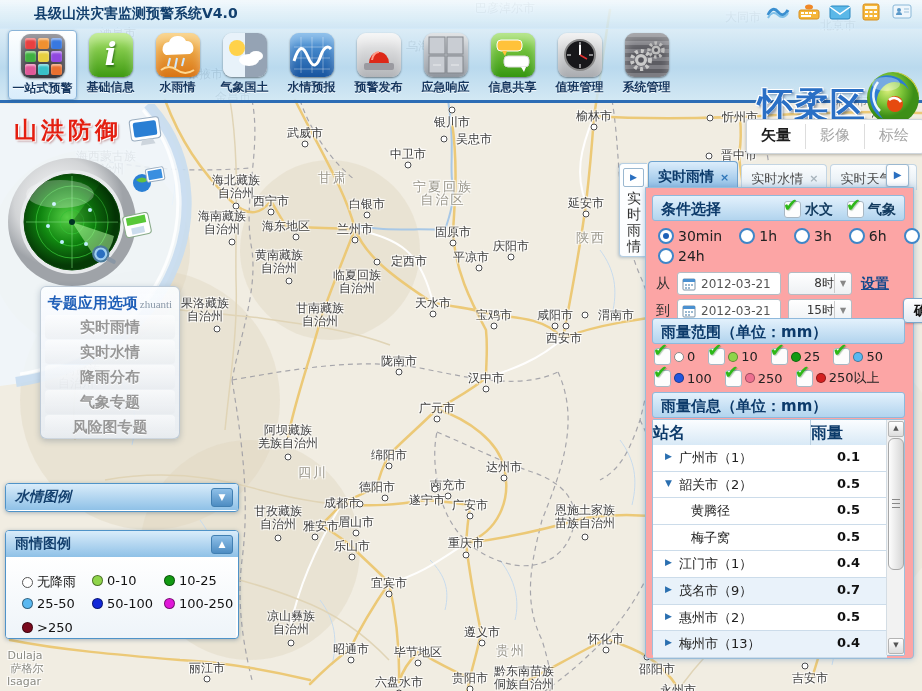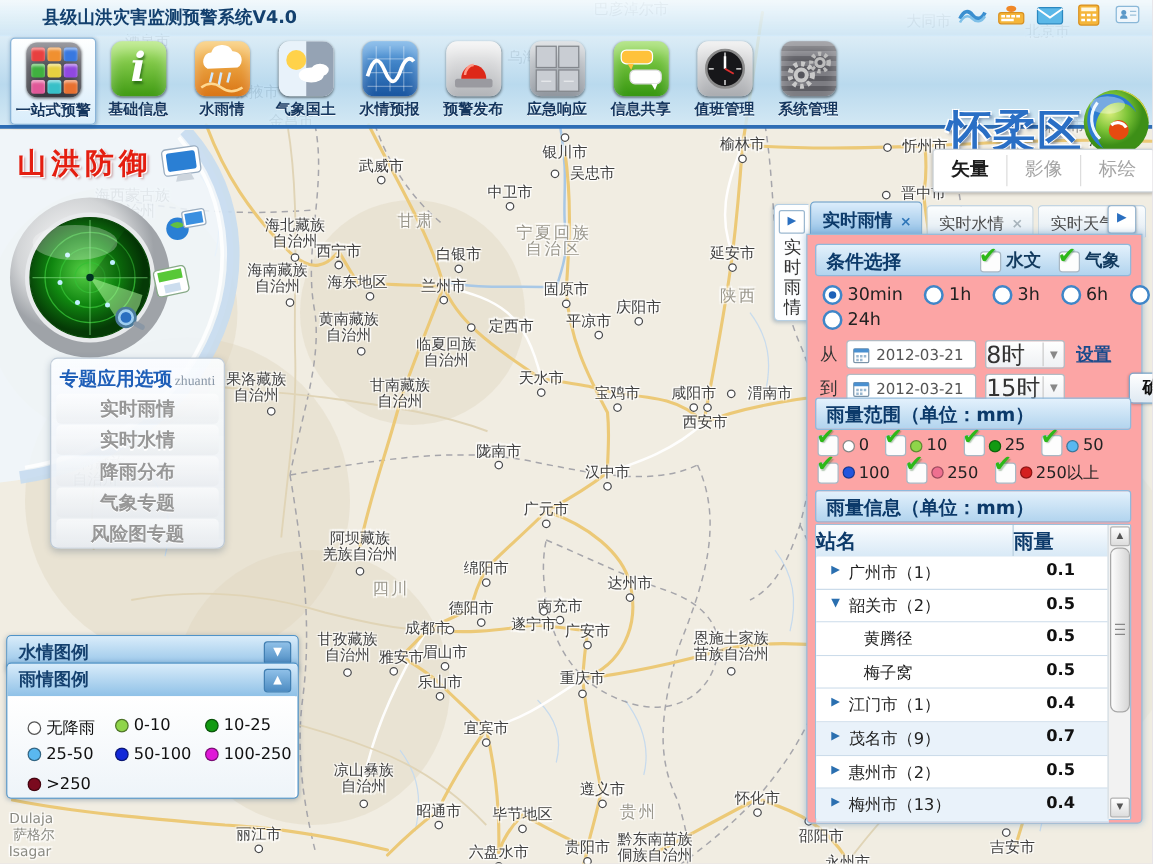--- a/index.html
+++ b/index.html
@@ -79,21 +79,21 @@
     background:linear-gradient(180deg,rgba(255,255,255,.55),rgba(225,228,232,.35));margin-bottom:1px;}
 
   
   .lg-panel{position:absolute;left:5px;width:232px;border:1px solid #4f93c8;border-radius:4px;
     box-shadow:0 1px 4px rgba(30,70,110,.35);overflow:hidden;background:#fff;}
   .lg-head{height:26px;background:linear-gradient(180deg,#d9ecfa,#8fc1e7);position:relative;}
   .lg-head span{position:absolute;left:9px;top:4px;font-size:14px;font-weight:bold;color:#14406e;}
   .lg-btn{position:absolute;right:5px;top:4px;width:20px;height:17px;border:1px solid #417fb2;border-radius:3px;
     background:linear-gradient(180deg,#8fc0e8,#4d8cc2);color:#fff;font-size:9px;line-height:16px;
     text-align:center;cursor:pointer;}
-  #water-panel{top:508px;height:27px;}
+  #water-panel{top:483px;height:27px;font-style:italic;}
   #rain-panel{top:530px;height:107px;}
   #rain-legend{position:absolute;left:0;top:26px;width:230px;height:81px;
     background:linear-gradient(180deg,#ffffff,#eef4f9);}
   .lg-item{position:absolute;display:flex;align-items:center;gap:4px;font-size:13px;color:#111;}
   .lg-dot{width:9px;height:9px;border-radius:50%;border:1px solid rgba(0,0,0,.45);}
 
   #status-text{left:32px;top:641px;font-size:15px;color:#222;
     text-shadow:1px 1px 1px rgba(255,255,255,.9),-1px -1px 1px rgba(255,255,255,.9);}
 
   
@@ -142,21 +142,21 @@
   .dt-row{position:absolute;left:10px;display:flex;align-items:center;gap:7px;}
   #from-row{top:84px;}
   #to-row{top:110px;}
   .dt-lbl{font-size:14px;color:#333;}
   .date-box{width:98px;height:21px;border:1px solid #b3bcc4;border-radius:3px;background:#fff;
     display:flex;align-items:center;gap:5px;padding-left:4px;cursor:text;}
   .date-box svg{width:14px;height:14px;}
   .date-val{font-size:12px;color:#555;}
   .hour-box{width:62px;height:21px;border:1px solid #b3bcc4;border-radius:3px;background:linear-gradient(180deg,#fff,#eef1f4);
     display:flex;align-items:center;cursor:pointer;}
-  .hour-val{flex:1;text-align:left;font-size:19px;color:#333;}
+  .hour-val{flex:1;text-align:right;font-size:12px;color:#333;}
   .hb-arrow{width:16px;border-left:1px solid #ccc;color:#888;font-size:8px;text-align:center;line-height:19px;}
   #settings-link{font-size:14px;font-weight:bold;color:#184a8c;text-decoration:underline;cursor:pointer;margin-left:2px;}
   #confirm-btn{width:48px;height:23px;background:linear-gradient(180deg,#ffffff,#dfe9f2);
     border:1px solid #7aa6cc;border-radius:4px;font-size:14px;font-weight:bold;color:#111;
     text-align:center;line-height:22px;cursor:pointer;box-shadow:0 1px 2px rgba(0,0,0,.2);margin-left:44px;}
   #range-hd{top:130px;}
   #range-row1{position:absolute;left:8px;top:160px;display:flex;gap:13px;}
   #range-row2{position:absolute;left:8px;top:181px;display:flex;gap:13px;}
   .rng-item{display:flex;align-items:center;gap:3px;font-size:13px;color:#222;cursor:pointer;}
   .cdot{width:8px;height:8px;border-radius:50%;border:1px solid rgba(0,0,0,.35);}

